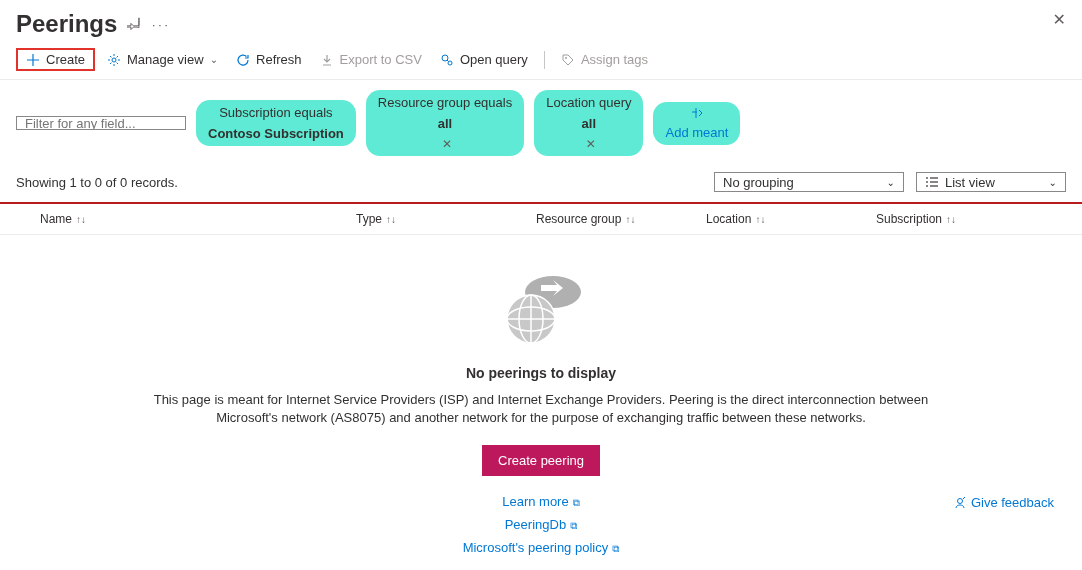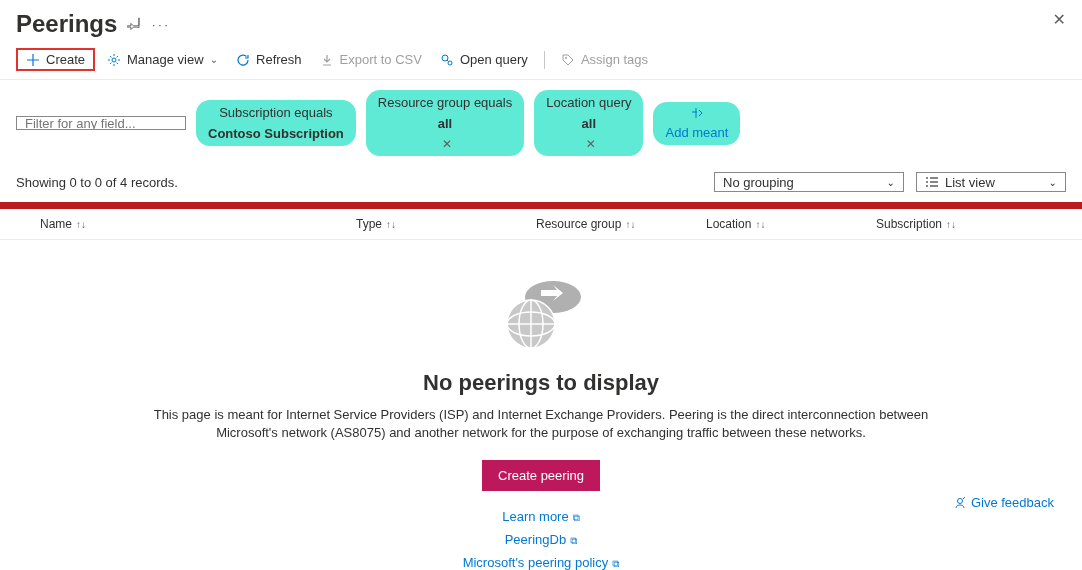--- a/index.html
+++ b/index.html
@@ -21,31 +21,31 @@
 .filter-input { width: 170px; height: 14px; border: 1px solid #8a8886; padding: 0 8px; font-size: 13px; color: #605e5c; }
 .pill { background: #5eead4; border-radius: 14px; padding: 5px 12px; font-size: 13px; display: inline-flex; align-items: center; gap: 6px; cursor: pointer; flex-direction: column; }
 .pill .bold { font-weight: 600; }
 .pill .x { color: #605e5c; font-size: 12px; margin-left: 4px; }
 .pill.add { color: #0078d4; }
 .status-row { display: flex; align-items: center; justify-content: space-between; padding: 6px 16px 10px 16px; }
 .selects { display: flex; gap: 12px; }
 .select { border: 1px solid #8a8886; height: 20px; display: flex; align-items: center; justify-content: space-between; padding: 0 8px; font-size: 13px; cursor: pointer; background: #fff; }
 .select.grouping { width: 190px; }
 .select.view { width: 150px; }
-.table-head { display: flex; padding: 8px 16px; border-top: 7px solid #b91c1c; border-bottom: 1px solid #edebe9; font-size: 12px; }
+.table-head { display: flex; padding: 8px 16px; border-top: 2px solid #b91c1c; border-bottom: 1px solid #edebe9; font-size: 12px; }
 .th { display: flex; align-items: center; gap: 4px; font-weight: 400; cursor: pointer; }
 .th.name { width: 340px; padding-left: 24px; }
 .th.type { width: 180px; }
 .th.rg { width: 170px; }
 .th.loc { width: 170px; }
 .th.sub { flex: 1; }
 .sort { font-size: 10px; color: #605e5c; }
 .empty { text-align: center; padding: 32px 16px 0 16px; }
 .empty-icon { margin: 0 auto 18px auto; width: 100px; height: 80px; }
-.empty-title { font-size: 22px; font-weight: 600; margin-bottom: 10px; }
+.empty-title { font-size: 14px; font-weight: 600; margin-bottom: 10px; }
 .empty-desc { font-size: 13px; color: #323130; max-width: 820px; margin: 0 auto 18px auto; line-height: 1.4; }
 .primary-btn { background: #be185d; color: #fff; border: none; padding: 8px 16px; font-size: 13px; cursor: pointer; }
 .links { display: flex; flex-direction: column; align-items: center; gap: 8px; margin-top: 18px; }
 .link { color: #0078d4; font-size: 13px; cursor: pointer; display: inline-flex; align-items: flex-end; gap: 4px; }
 .ext { font-size: 10px; }
 .feedback { position: absolute; right: 28px; bottom: 60px; color: #0078d4; font-size: 13px; cursor: pointer; display: inline-flex; align-items: center; gap: 4px; }
 svg { display: block; }
 </style>
 </head>
 <body>
@@ -140,21 +140,21 @@
     <span>
         <svg width="12" height="12" viewBox="0 0 12 12">
           <path d="M5 1v10M1 5h5M8 3l3 3-3 3" stroke="#0078d4" fill="none"></path>
         </svg>
       </span>
     <span>Add meant</span>
   </div>
 </div>
 
 <div class="status-row">
-  <div>Showing 0 to 0 of 4 records.</div>
+  <div>Showing 1 to 0 of 0 records.</div>
   <div class="selects">
     <div class="select grouping">
       <span>No grouping</span>
       <span style="font-size:10px;">⌄</span>
     </div>
     <div class="select view">
       <span style="display:flex;align-items:center;gap:6px;">
         <span>
             <svg width="14" height="12" viewBox="0 0 14 12">
               <path d="M1 2h2M5 2h8M1 6h2M5 6h8M1 10h2M5 10h8" stroke="#605e5c" stroke-width="1.5"></path>

